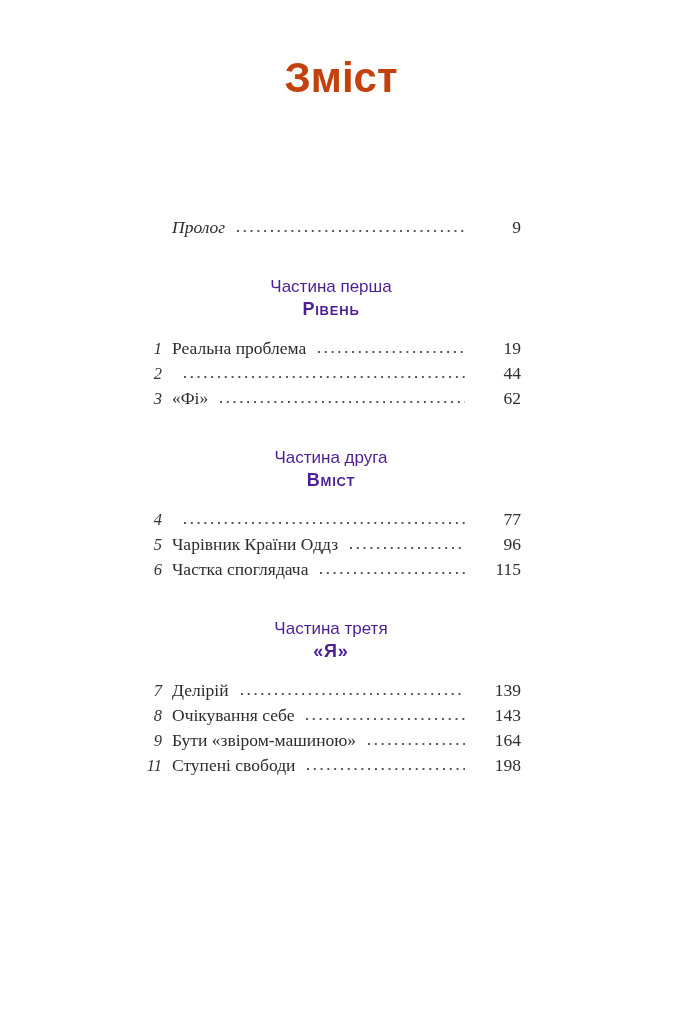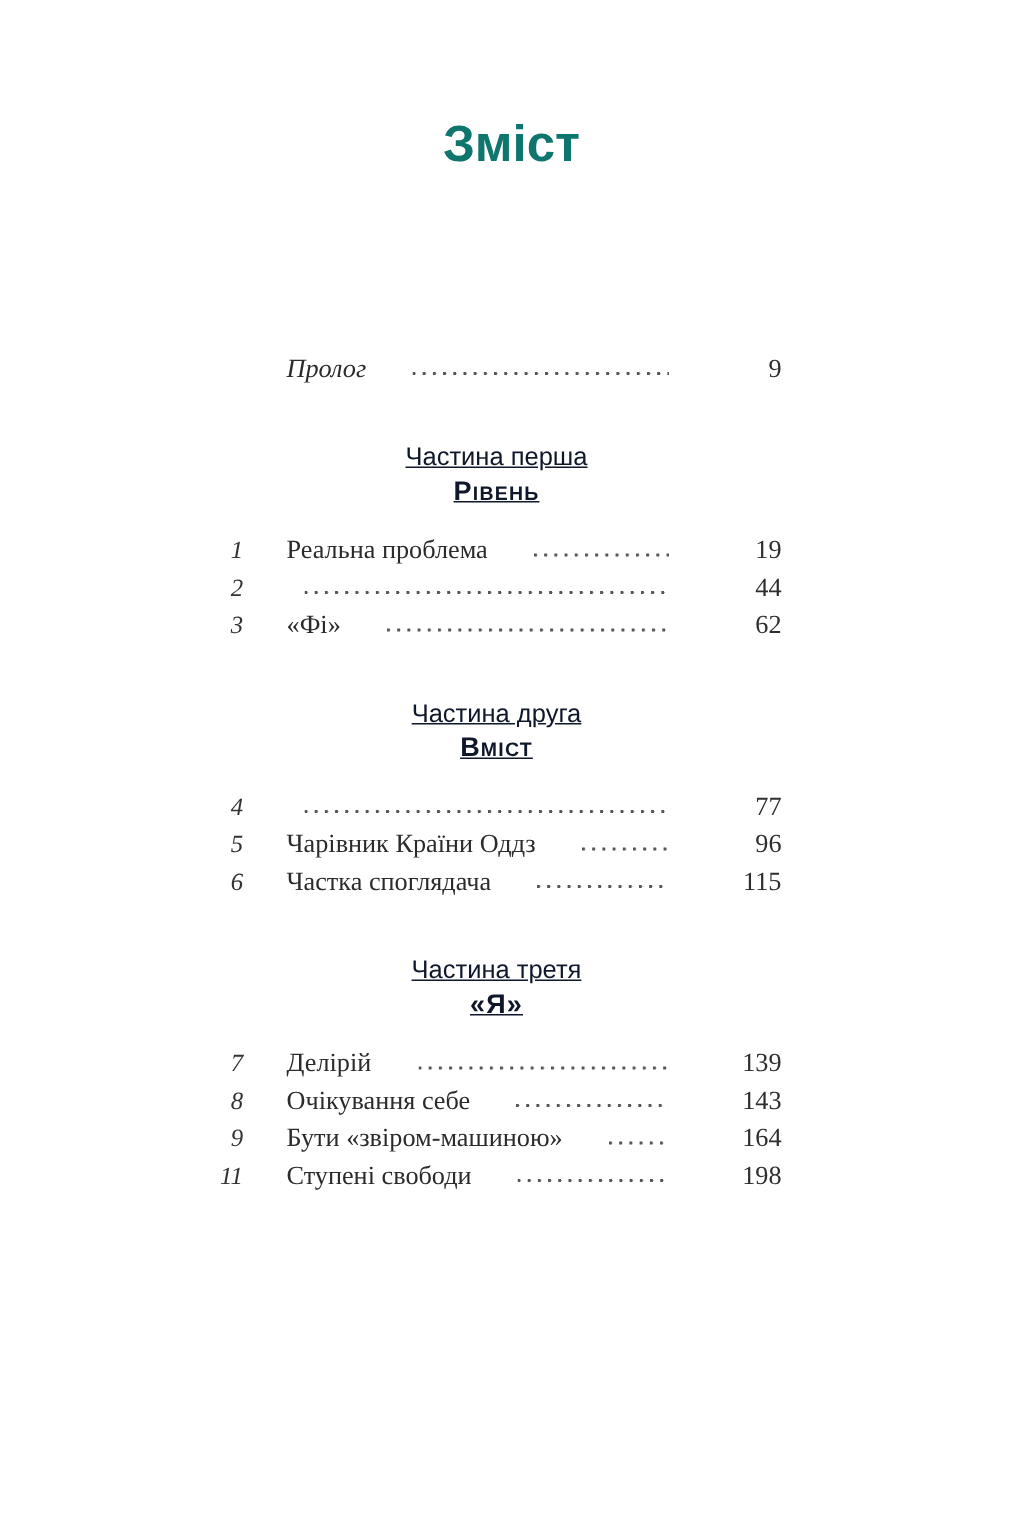--- a/index.html
+++ b/index.html
@@ -4,40 +4,39 @@
 <style>
   html, body { margin: 0; padding: 0; }
   body {
     width: 682px; height: 1024px;
     background: #ffffff;
     color: #242424;
     font-family: "Liberation Serif", serif;
     overflow: hidden;
   }
   .page-title {
-    padding-top: 76px;
+    padding-top: 58px;
     text-align: center;
     font-family: "Liberation Sans", sans-serif;
     font-weight: bold;
-    font-size: 34px;
+    font-size: 42px;
     line-height: 40px;
-    color: #0f766e;
+    color: #c2410c;
   }
   .toc {
     width: 380px;
     margin-left: 141px;
   }
   .toc-row {
     display: flex;
     height: 25px;
     font-size: 17.5px;
     line-height: 25px;
     color: #2b2b2b;
     white-space: nowrap;
-    gap: 19px;
   }
   .prologue-row { margin-top: 117px; }
   .prologue-row .entry-title { font-style: italic; }
   .entry-num {
     flex: 0 0 21px;
     text-align: right;
     margin-right: 10px;
     font-style: italic;
     font-size: 16.5px;
     color: #333;
@@ -55,23 +54,22 @@
   }
   .entry-page {
     flex: 0 0 42px;
     text-align: right;
     font-size: 17.5px;
     color: #2e2e2e;
   }
   .part-heading {
     text-align: center;
     font-family: "Liberation Sans", sans-serif;
-    color: #0f172a;
+    color: #4c1d95;
     margin-top: 36px;
-    text-decoration: underline;
   }
   .part-label {
     font-size: 17px;
     line-height: 22px;
   }
   .part-name {
     font-size: 18px;
     line-height: 22px;
     font-weight: bold;
     font-variant: small-caps;

